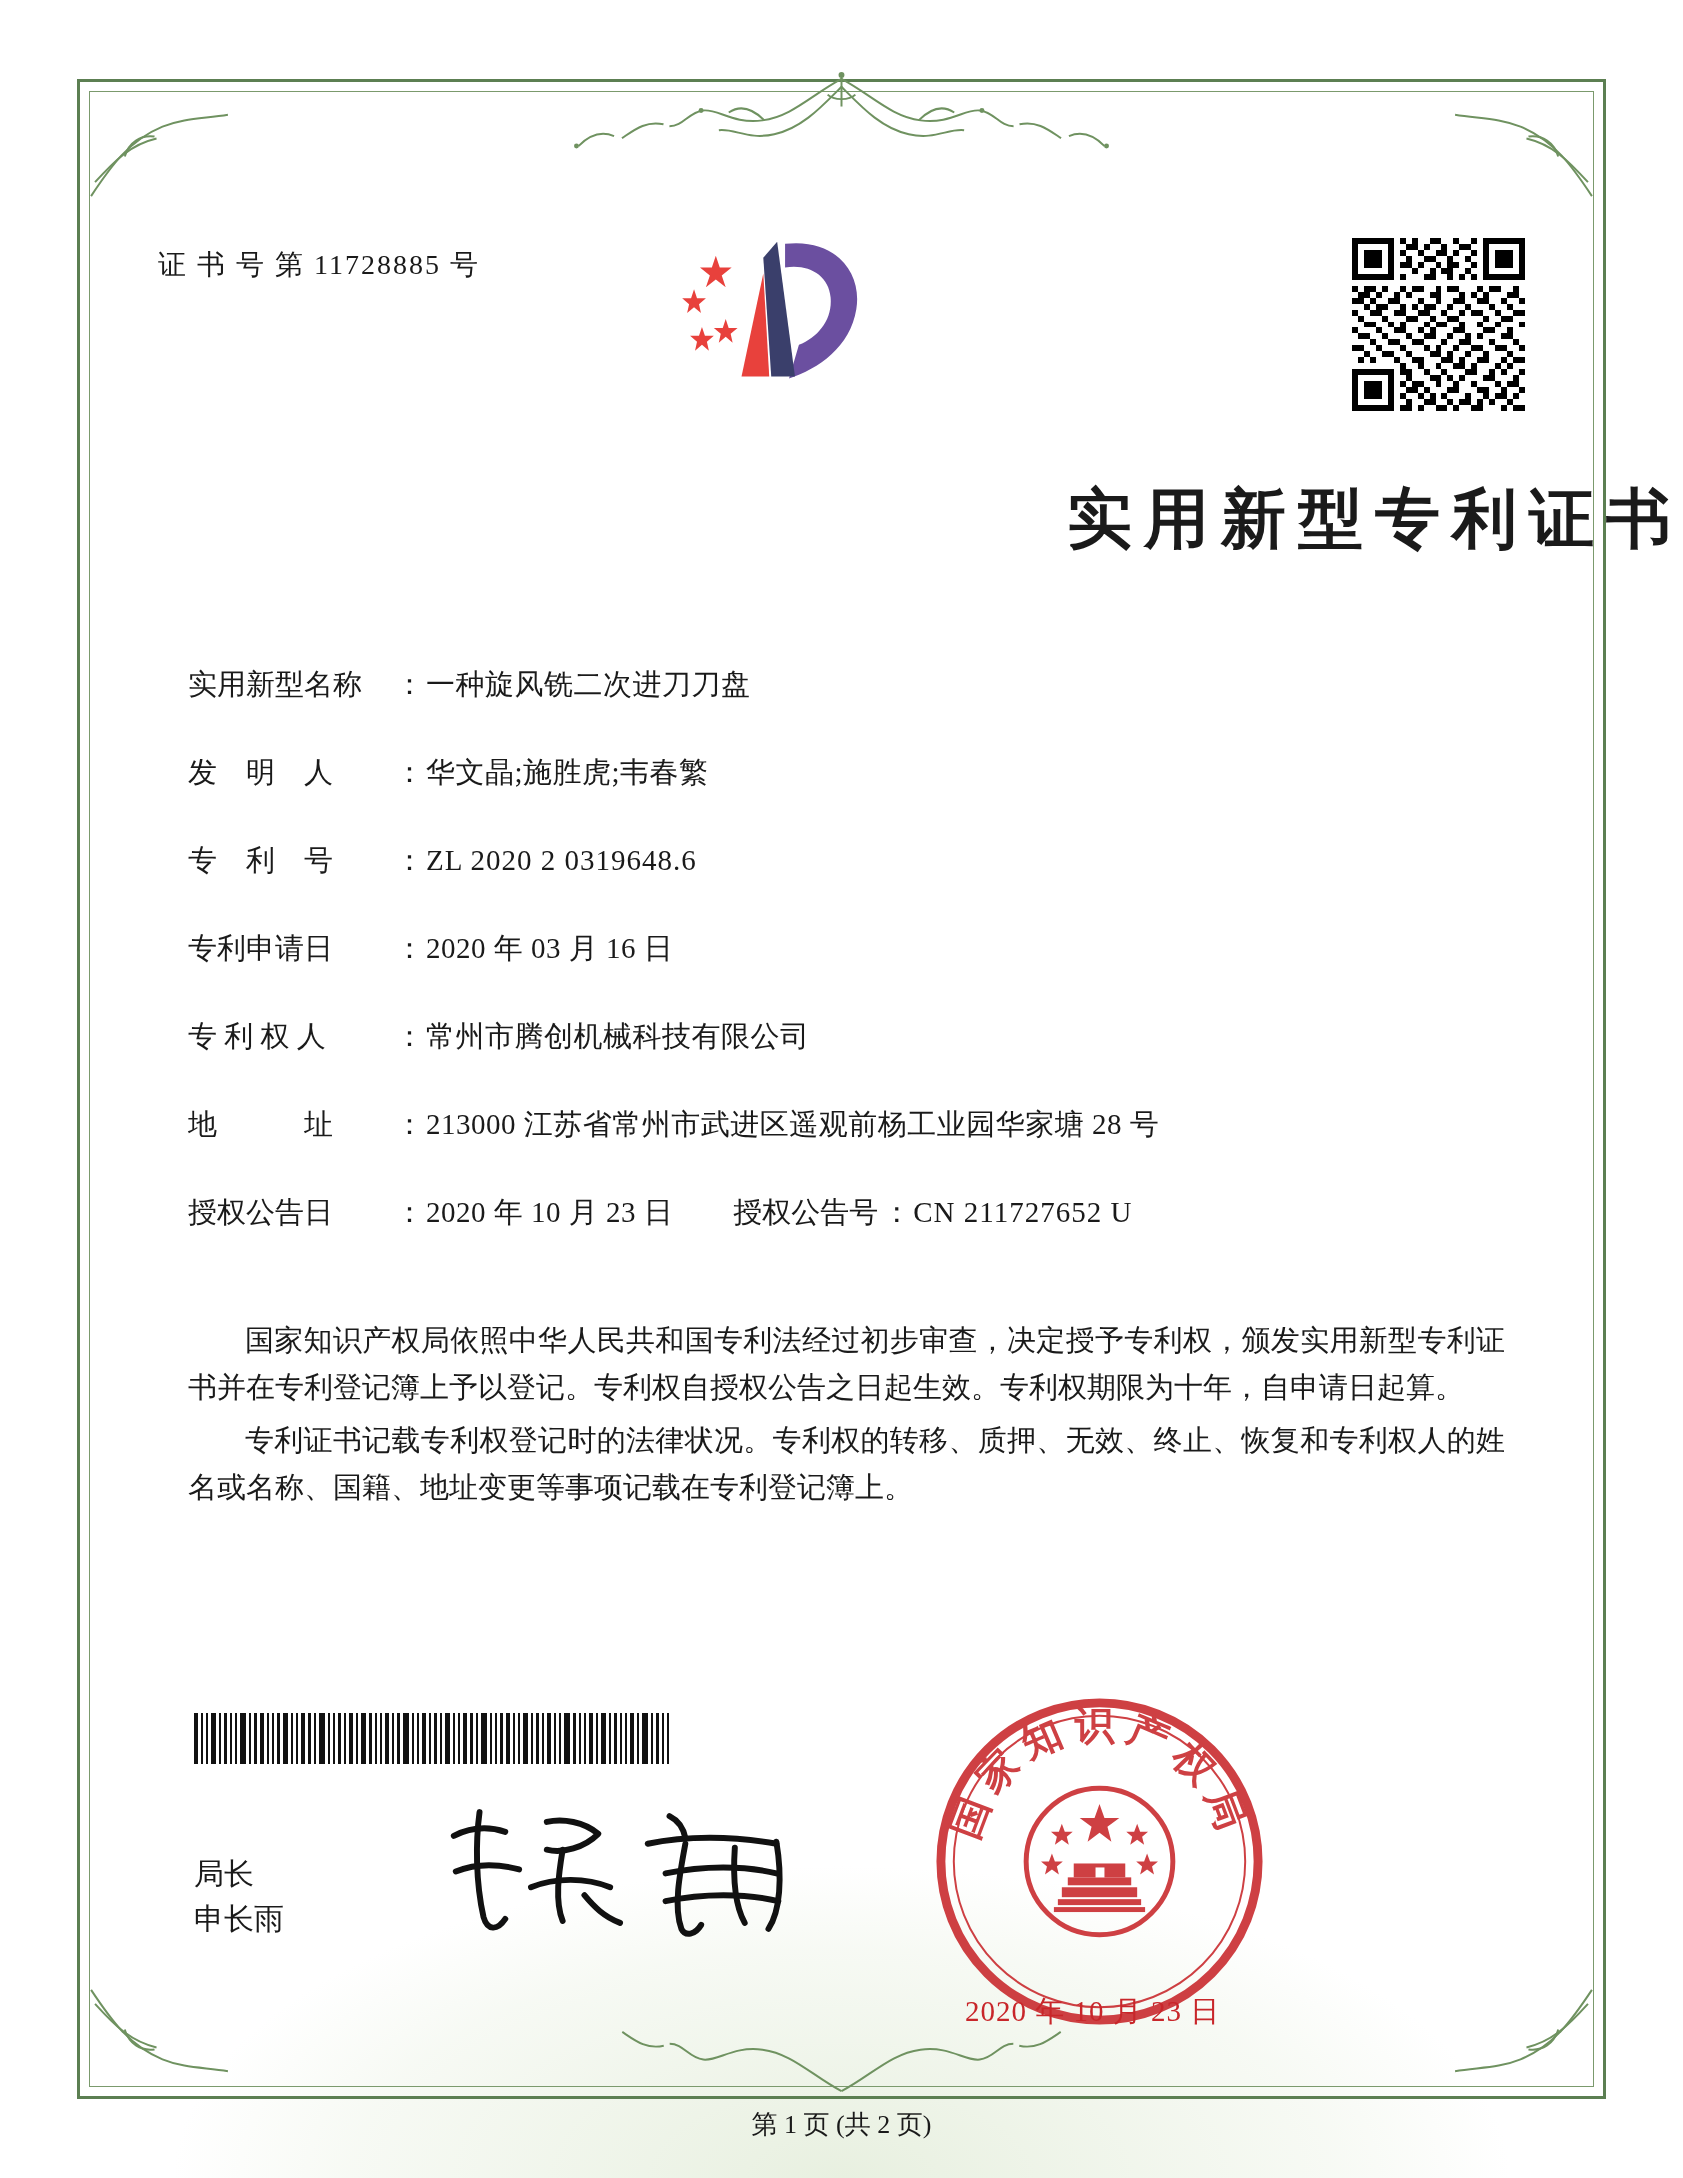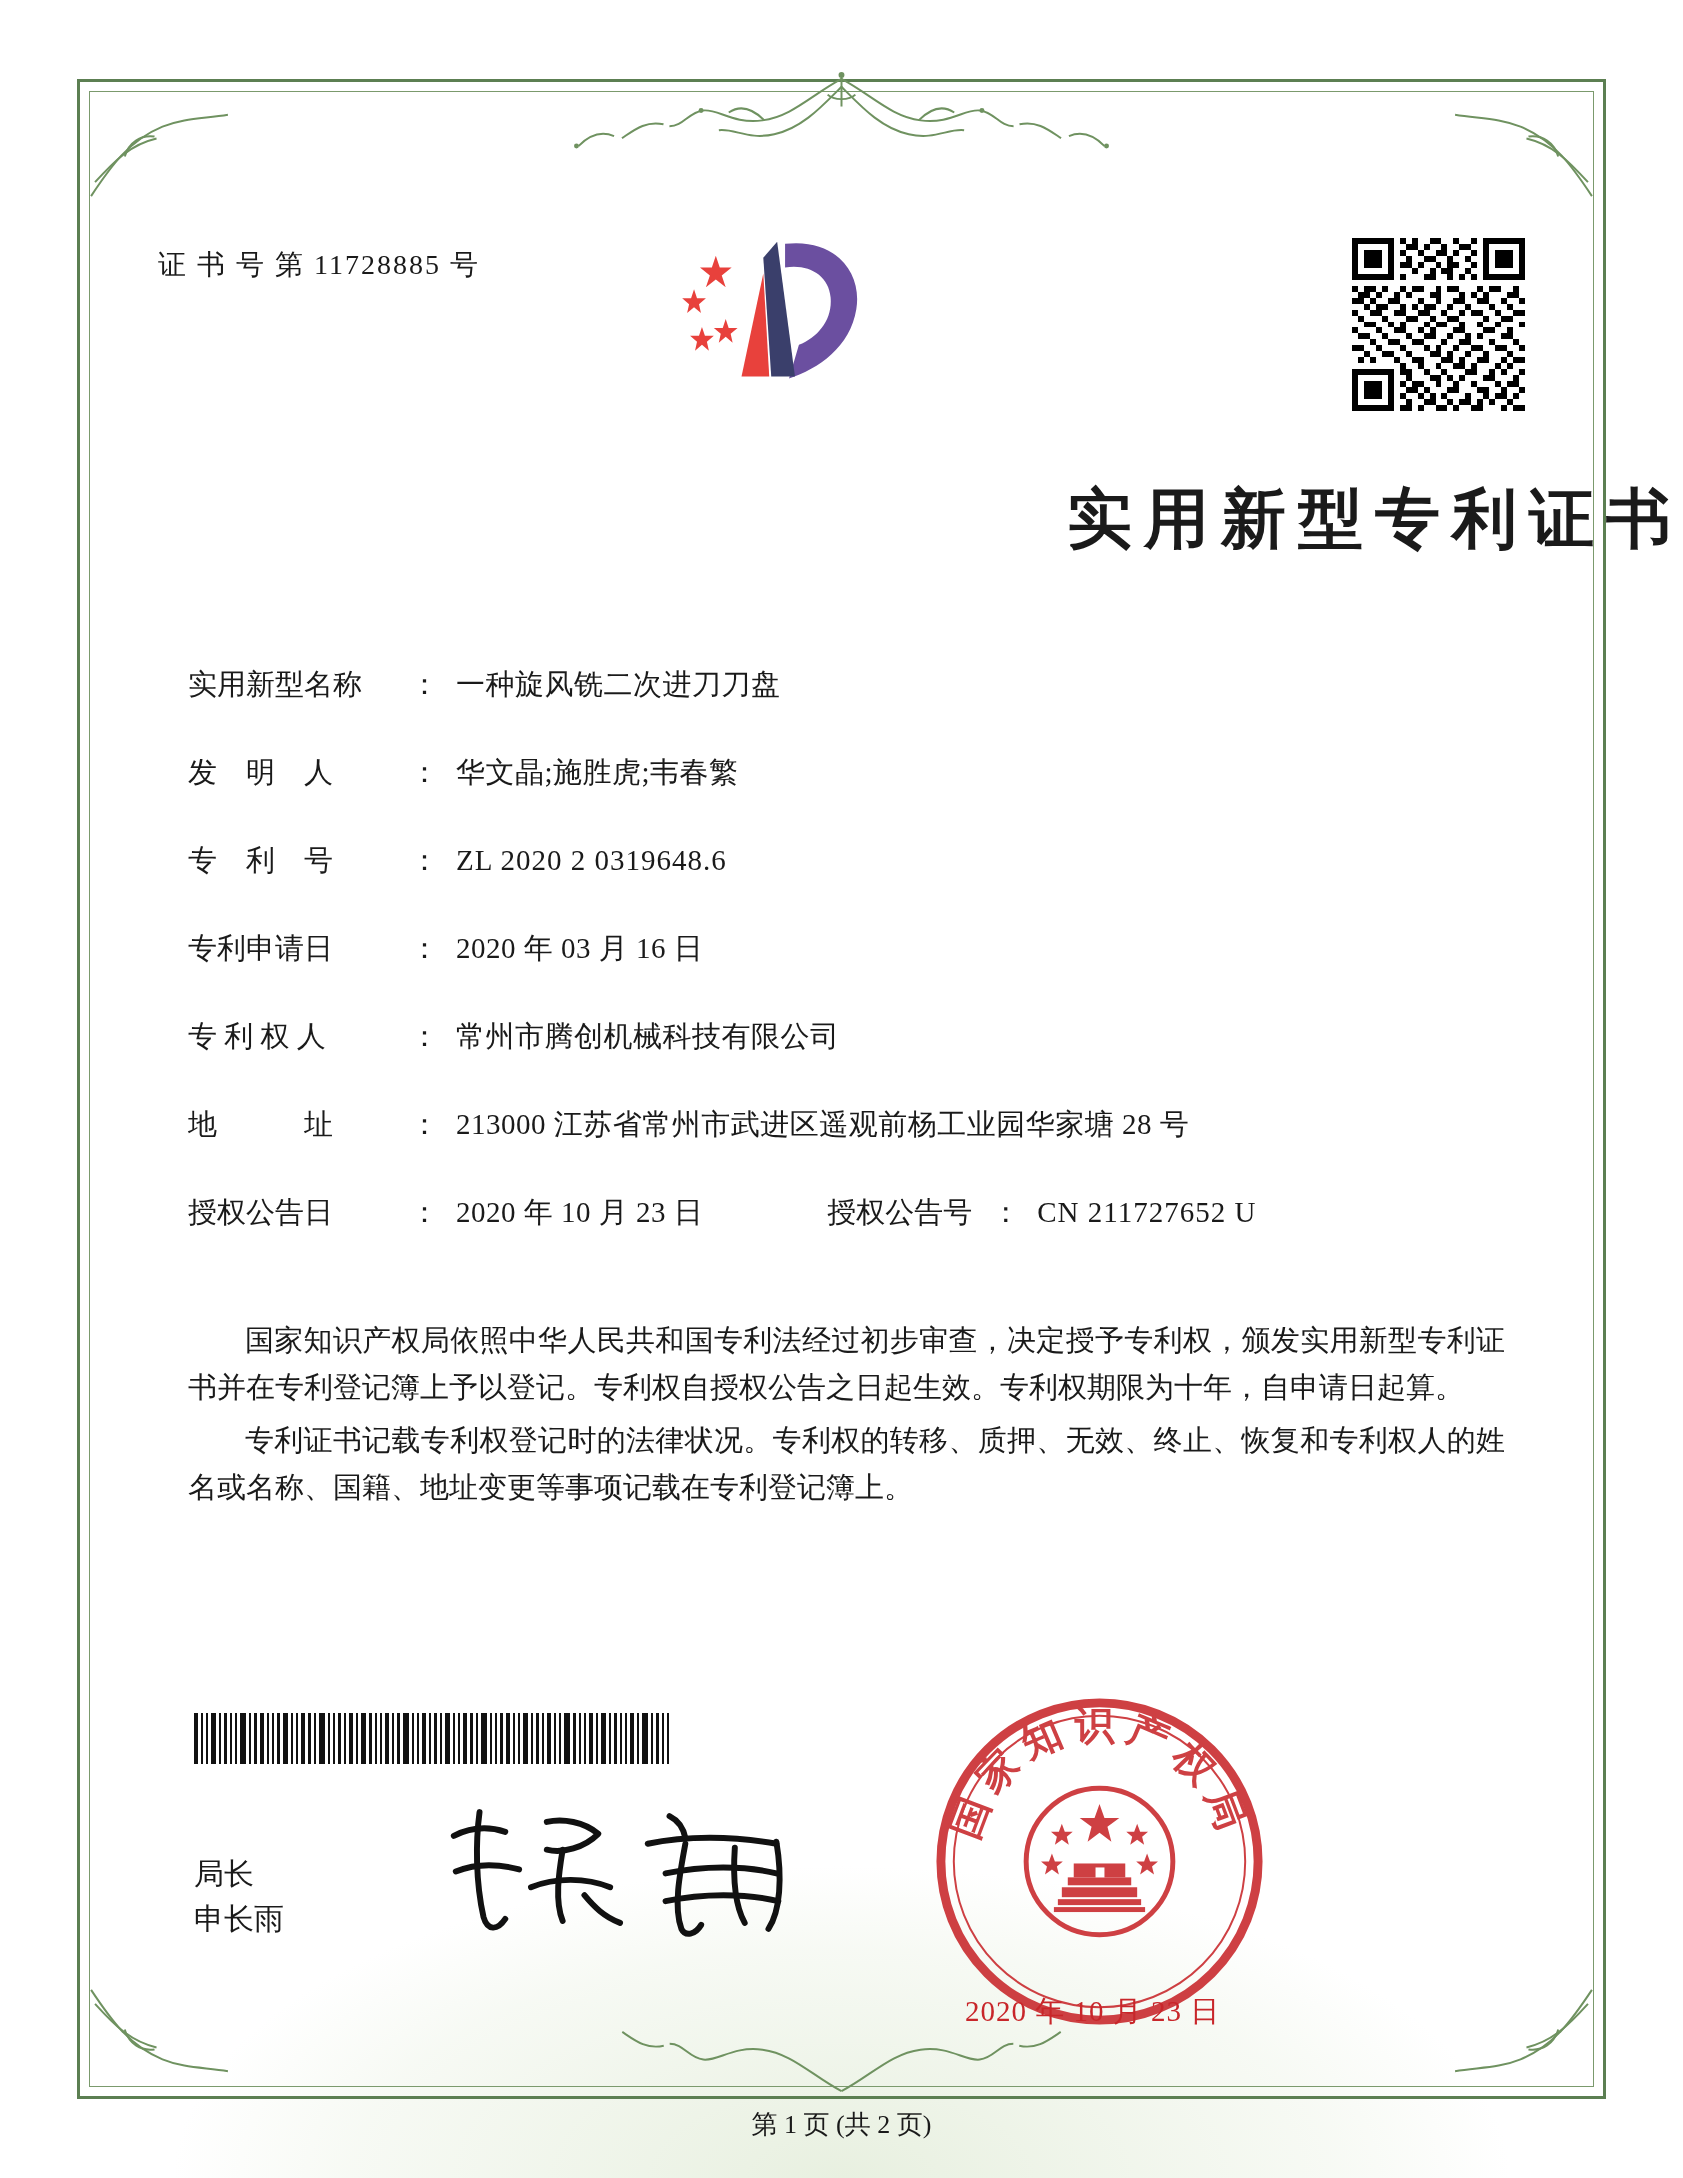--- a/index.html
+++ b/index.html
@@ -83,31 +83,30 @@
     position: absolute;
     left: 188px; top: 665px;
     width: 1327px;
   }
   .row {
     display: flex;
     align-items: baseline;
     margin-bottom: 48px;
     font-size: 29px;
     white-space: nowrap;
-    gap: 15px;
   }
   .lab {
     display: inline-block;
     width: 203px;
     letter-spacing: 0px;
   }
   .colon { margin: 0 2px 0 4px; }
   .val { letter-spacing: 0.5px; text-align: center; }
   .val.latin { font-family: "Liberation Serif", serif; letter-spacing: 1px; }
-  .row .second-lab { margin-left: 109px; width: auto; }
+  .row .second-lab { margin-left: 60px; width: auto; }
 
   
   .paras {
     position: absolute;
     left: 188px; top: 1317px;
     width: 1317px;
     font-size: 29px;
     line-height: 1.62;
     text-align: justify;
   }

